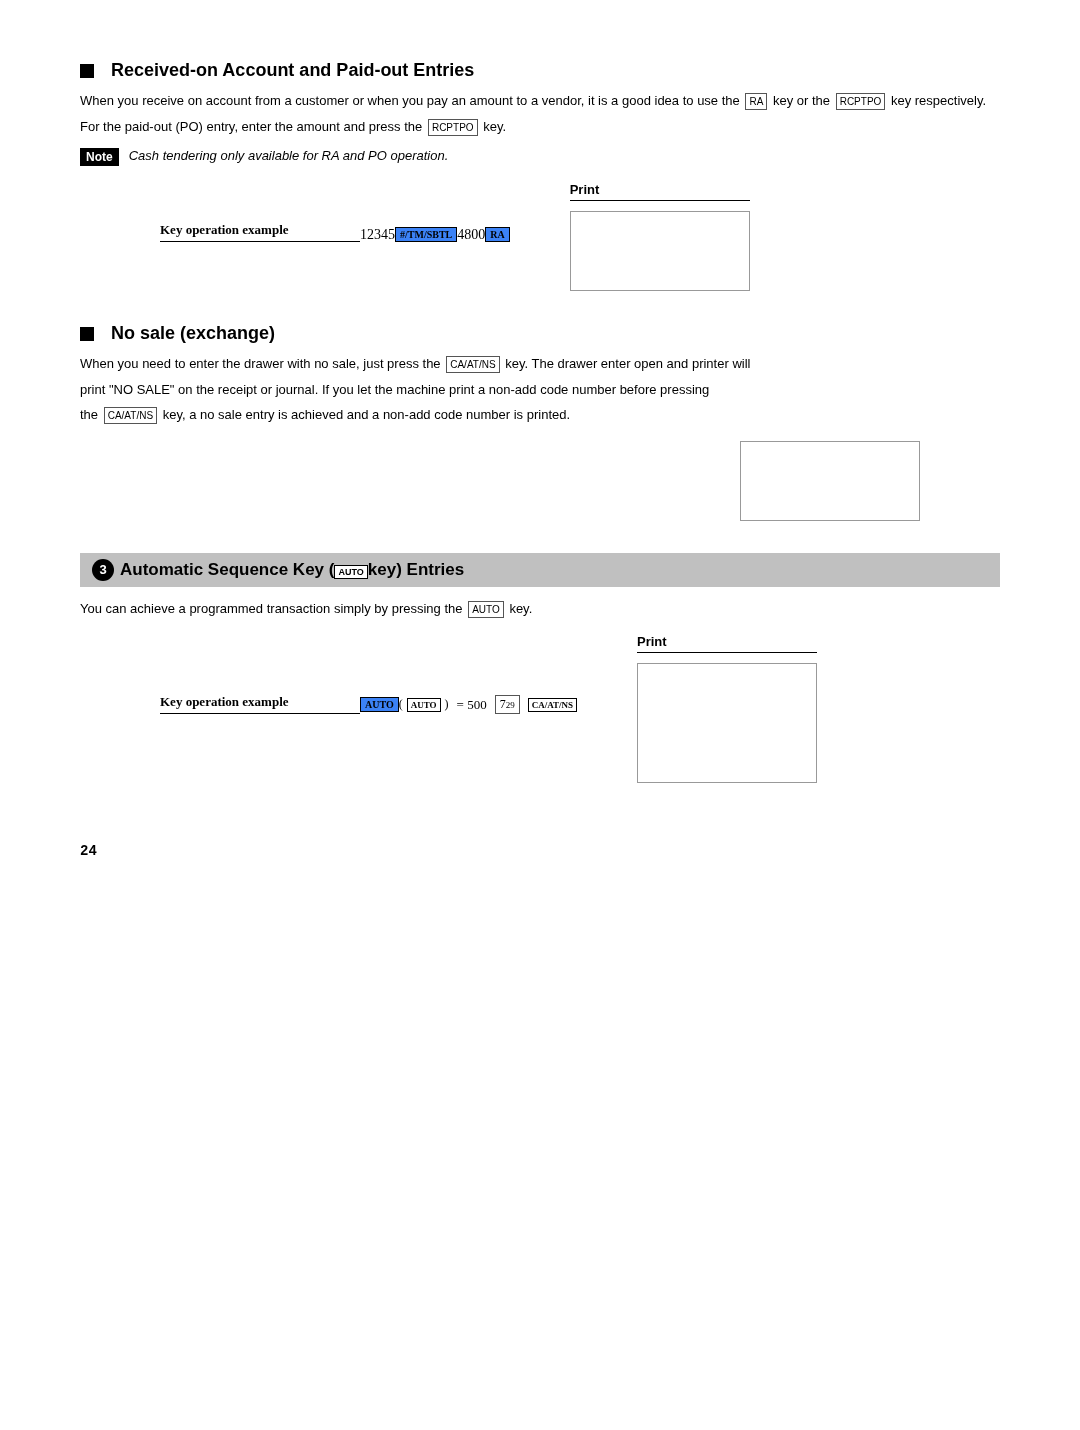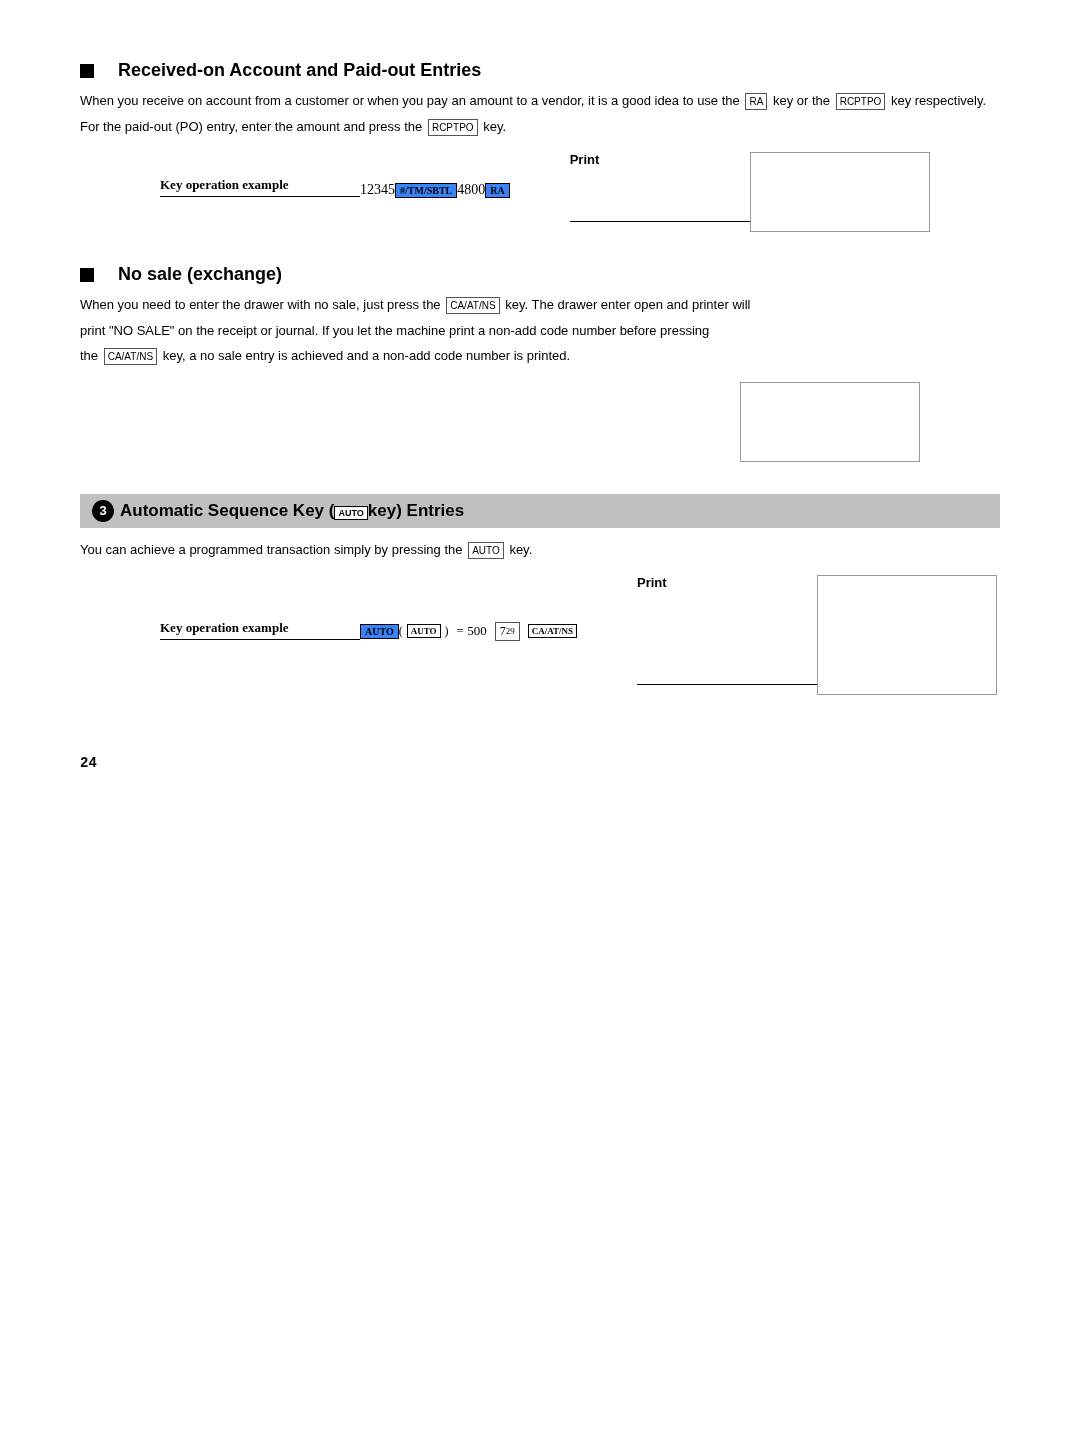--- a/index.html
+++ b/index.html
@@ -16,21 +16,21 @@
     .section {
       margin-bottom: 32px;
     }
 
     .section-title {
       font-size: 18px;
       font-weight: bold;
       margin-bottom: 10px;
       display: flex;
       align-items: center;
-      gap: 20px;
+      gap: 13px;
     }
 
     .black-square {
       display: inline-block;
       width: 14px;
       height: 14px;
       background: #000;
       flex-shrink: 0;
       margin-right: 4px;
     }
@@ -105,21 +105,21 @@
       font-weight: bold;
       font-size: 13px;
       border-bottom: 1.5px solid #000;
       padding-bottom: 3px;
       margin-bottom: 10px;
       width: 200px;
     }
 
     .print-col {
       display: flex;
-      flex-direction: row;
+      flex-direction: column;
     }
 
     .print-col-header {
       font-weight: bold;
       font-size: 13px;
       border-bottom: 1.5px solid #000;
       padding-bottom: 3px;
       margin-bottom: 10px;
       width: 180px;
     }
@@ -214,20 +214,24 @@
     <span>key or the</span>
     <span class="inline-key">RCPTPO</span>
     <span>key respectively.</span>
   </p>
   <p>
     <span>For the paid-out (PO) entry, enter the amount and press the</span>
     <span class="inline-key">RCPTPO</span>
     <span>key.</span>
   </p>
 
+  <div class="note-box">
+    <span class="note-label">Note</span>
+    <span class="note-text">Cash tendering only available for RA and PO operation.</span>
+  </div>
 
   <div class="key-print-layout">
     <div class="key-col">
       <div class="key-col-header">Key operation example</div>
       <div class="key-entry">
         <span style="font-size:14px;">12345</span>
         <span class="key-btn">#/TM/SBTL</span>
       </div>
       <div class="key-entry">
         <span style="font-size:14px;">4800</span>

